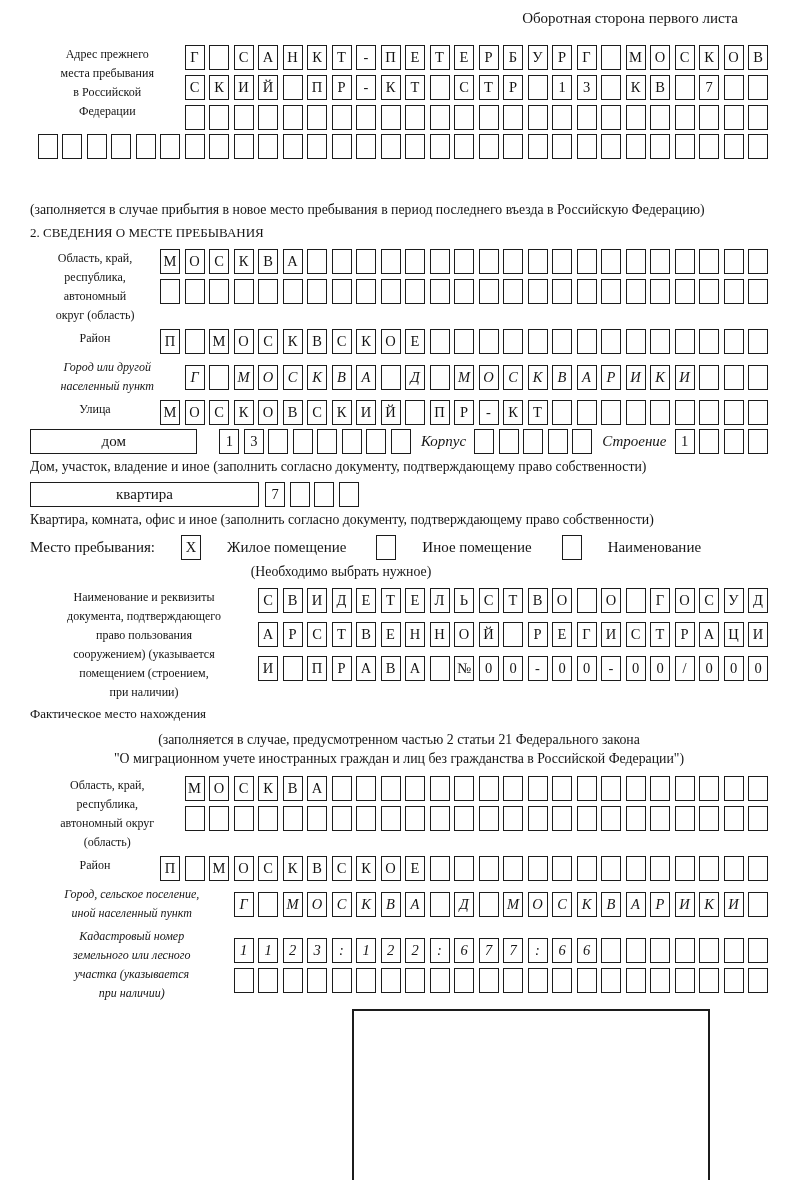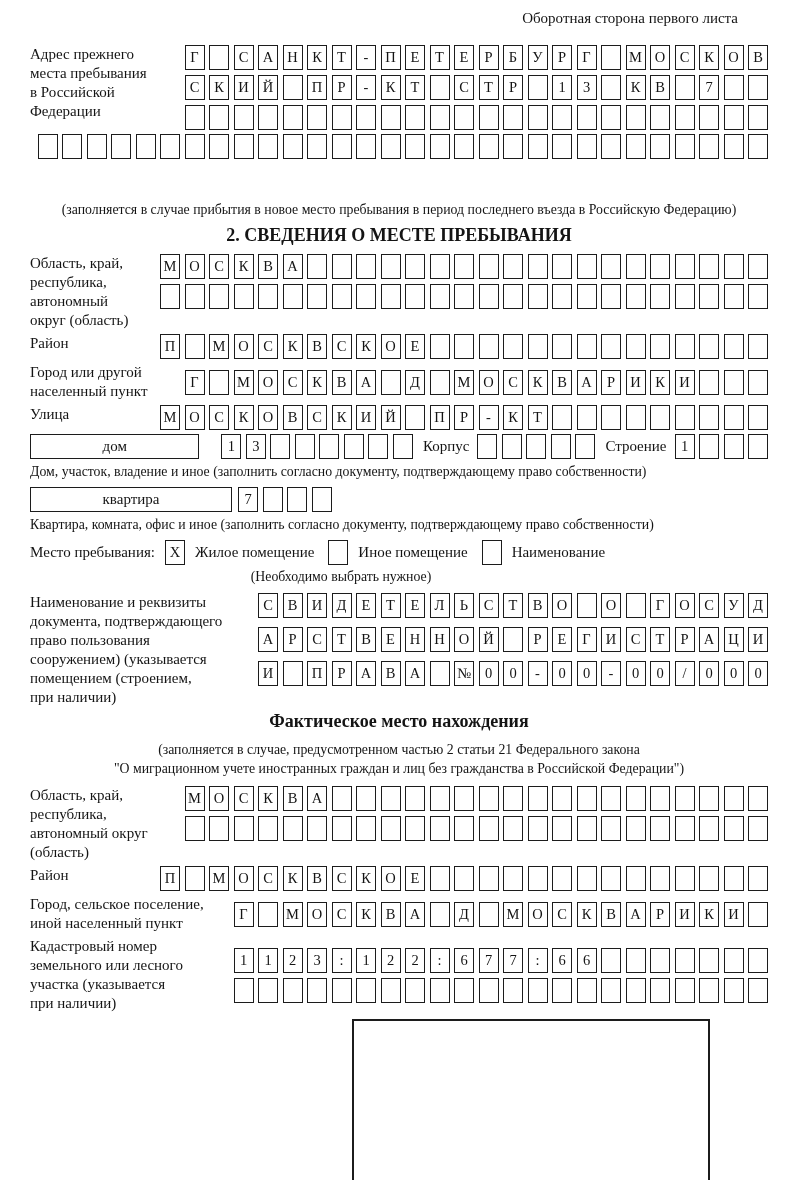--- a/index.html
+++ b/index.html
@@ -3,46 +3,46 @@
 <meta charset="utf-8">
 <style>
   html,body{margin:0;padding:0;background:#fff;}
   body{width:800px;height:1180px;overflow:hidden;color:#141414;
        font-family:"Liberation Serif","DejaVu Serif",serif;font-size:15px;}
   .sheet{padding:10px 32px 0 30px;box-sizing:border-box;width:800px;}
 
   .top-note{text-align:right;padding-right:30px;margin-bottom:18px;font-size:15px;}
 
   .field{display:flex;align-items:flex-start;margin-bottom:4px;}
-  .field.vcenter{align-items:center;}
-  .label{flex:1;line-height:19px;font-size:15px;}
+  .field.vcenter{align-items:center;font-style:italic;}
+  .label{flex:1;line-height:19px;font-size:12px;text-align:center;}
   .label .line{white-space:nowrap;}
   .grid{flex:none;}
 
   .boxrow{display:flex;justify-content:flex-end;gap:4.5px;margin-bottom:5px;}
   .boxrow.last{margin-bottom:0;}
   .box{flex:none;width:20px;height:25px;border:1.6px solid #1c1c1c;box-sizing:border-box;
        display:flex;align-items:center;justify-content:center;
        font-size:14.5px;line-height:1;background:#fff;}
   .docgrid .boxrow{margin-bottom:9px;}
 
   .note{font-size:13.8px;line-height:17px;margin-bottom:7px;}
-  .note.center{text-align:center;margin-top:42px;}
-
-  .sec-title{text-align:center;font-weight:bold;font-size:18px;margin:4px 0 8px 0;}
+  .note.center{text-align:left;margin-top:42px;}
+
+  .sec-title{font-weight:normal;font-size:13px;margin:4px 0 8px 0;}
 
   .houserow{display:flex;align-items:center;margin-bottom:4px;}
   .typebox{border:1.6px solid #1c1c1c;height:25px;box-sizing:border-box;
            display:flex;align-items:center;justify-content:center;font-size:15px;}
   .typebox.house{width:170px;margin-right:22px;}
-  .typebox.apt{width:202px;margin-right:6px;}
-  .inline-label{margin:0 8px 0 10px;font-size:15px;}
+  .typebox.apt{width:229px;margin-right:6px;}
+  .inline-label{margin:0 8px 0 10px;font-size:15px;font-style:italic;}
   .houserow .boxrow{margin-bottom:0;}
 
-  .stayrow{display:flex;align-items:center;margin:6px 0 4px 0;}
+  .stayrow{display:flex;align-items:center;margin:6px 0 4px 0;gap:16px;}
   .stayrow .cap{margin-right:10px;}
   .stayrow .opt-label{margin:0 14px 0 10px;}
   .stayrow .box{margin:0;}
   .stay-note{text-align:center;font-size:13.8px;margin-bottom:8px;transform:translateX(-58px);}
 
   .actual-notes{text-align:center;font-size:13.8px;line-height:19px;margin-bottom:8px;}
 
   .stamp-wrap{width:470px;margin-left:auto;margin-right:2px;margin-top:6px;}
   .stamp-box{width:358px;height:175px;border:2px solid #1c1c1c;box-sizing:border-box;
              margin:0 auto 7px auto;background:#fff;}

